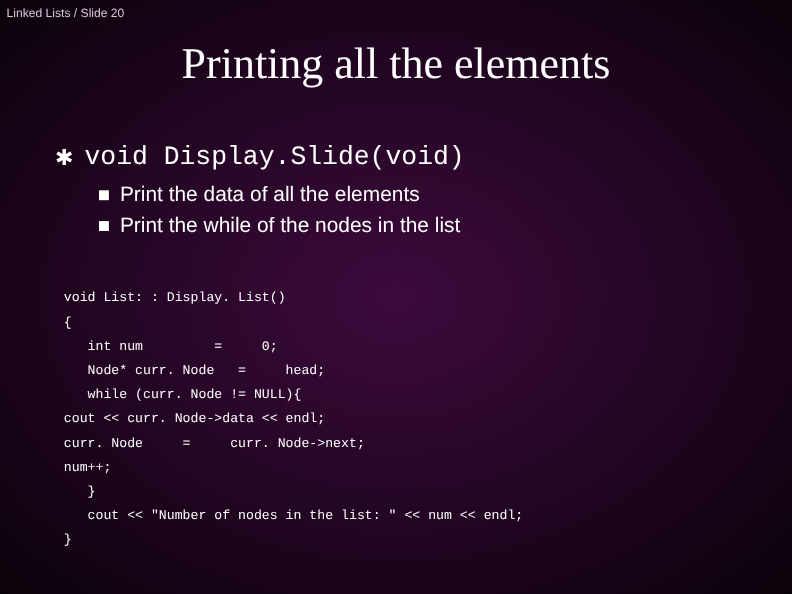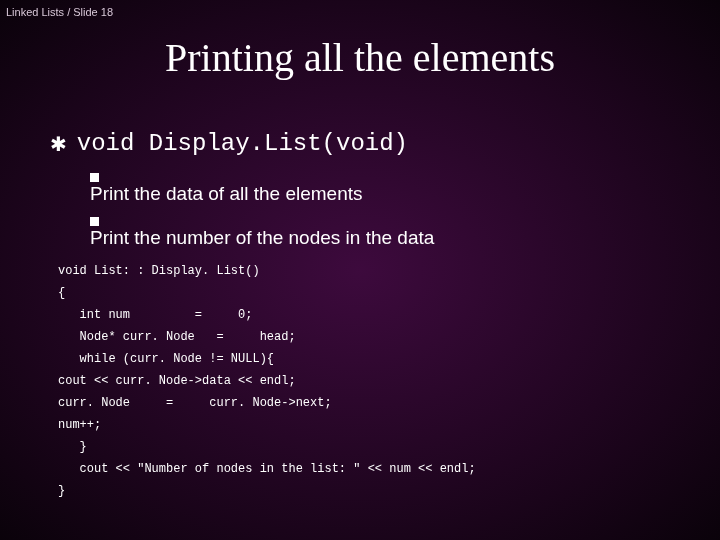--- a/index.html
+++ b/index.html
@@ -55,21 +55,20 @@
     font-family: "Courier New", Courier, monospace;
     font-size: 24px;
     color: #ffffff;
     line-height: 28px;
   }
   .l2 {
     display: flex;
     align-items: flex-start;
     margin-left: 40px;
     margin-bottom: 4px;
-    flex-direction: column;
   }
   .l2 .bullet {
     width: 9px;
     height: 9px;
     background: #ffffff;
     margin-right: 10px;
     margin-top: 7px;
     flex: 0 0 auto;
   }
   .l2 .text {
@@ -86,36 +85,36 @@
     font-family: "Courier New", Courier, monospace;
     font-size: 12px;
     line-height: 22px;
     color: #ffffff;
     white-space: pre;
   }
 </style>
 </head>
 <body>
 
-<div class="breadcrumb">Linked Lists / Slide 18</div>
+<div class="breadcrumb">Linked Lists / Slide 20</div>
 
 <div class="title">Printing all the elements</div>
 
 <div class="outline">
   <div class="l1">
     <span class="bullet">✱</span>
-    <span class="text">void Display.List(void)</span>
+    <span class="text">void Display.Slide(void)</span>
   </div>
   <div class="l2">
     <span class="bullet"></span>
     <span class="text">Print the data of all the elements</span>
   </div>
   <div class="l2">
     <span class="bullet"></span>
-    <span class="text">Print the number of the nodes in the data</span>
+    <span class="text">Print the while of the nodes in the list</span>
   </div>
 </div>
 
 <div class="code">void List: : Display. List()
 {
    int num         =     0;
    Node* curr. Node   =     head;
    while (curr. Node != NULL){
 cout &lt;&lt; curr. Node-&gt;data &lt;&lt; endl;
 curr. Node     =     curr. Node-&gt;next;

